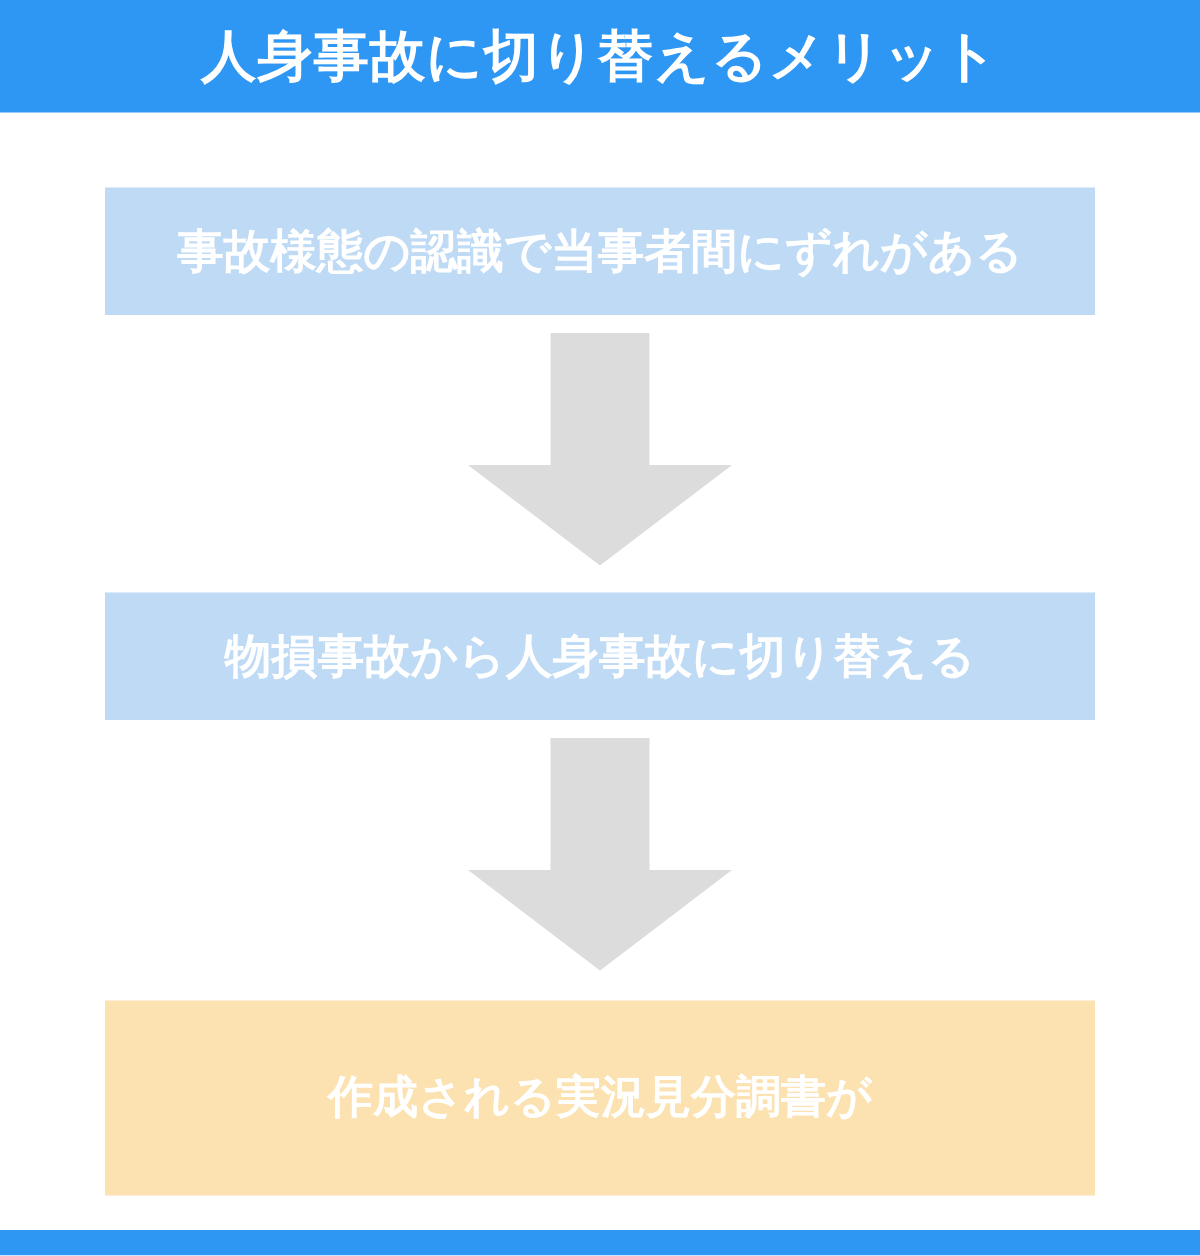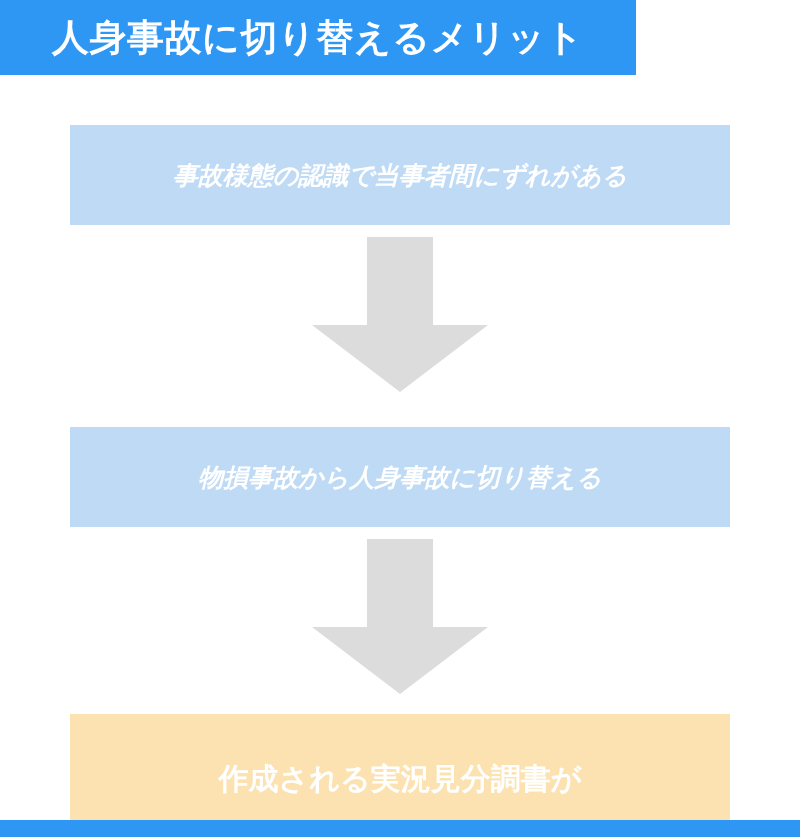--- a/index.html
+++ b/index.html
@@ -12,48 +12,47 @@
   *{box-sizing:border-box;}
   html,body{margin:0;padding:0;}
   body{
     width:800px;height:837px;
     background:#ffffff;
     font-family:"Liberation Sans", sans-serif;
     position:relative;
     overflow:hidden;
   }
   .title-bar{
-    width:636px;height:75px;
+    width:800px;height:75px;
     background:var(--header-blue);
     display:flex;align-items:center;justify-content:center;
   }
   .title-bar span{
     color:var(--text-white);
     font-size:37px;
     font-weight:bold;
     letter-spacing:0.5px;
     white-space:nowrap;
   }
   .step{
     width:660px;
     margin:0 auto;
     display:flex;flex-direction:column;
     align-items:center;justify-content:center;
     color:var(--text-white);
     font-weight:bold;
     text-align:center;
   }
   .step-blue{
-    height:100px;
+    height:85px;
     background:var(--step-blue);
-    font-size:25px;
-    font-style:italic;
+    font-size:31px;
   }
   .step-1{margin-top:50px;}
-  .step-2{margin-top:35px;}
+  .step-2{margin-top:18px;}
   .step-result{
     margin-top:20px;
     height:130px;
     background:var(--result-orange);
     font-size:30px;
     line-height:40px;
     align-items:center;
   }
   .step span{white-space:nowrap;}
   .arrow{

